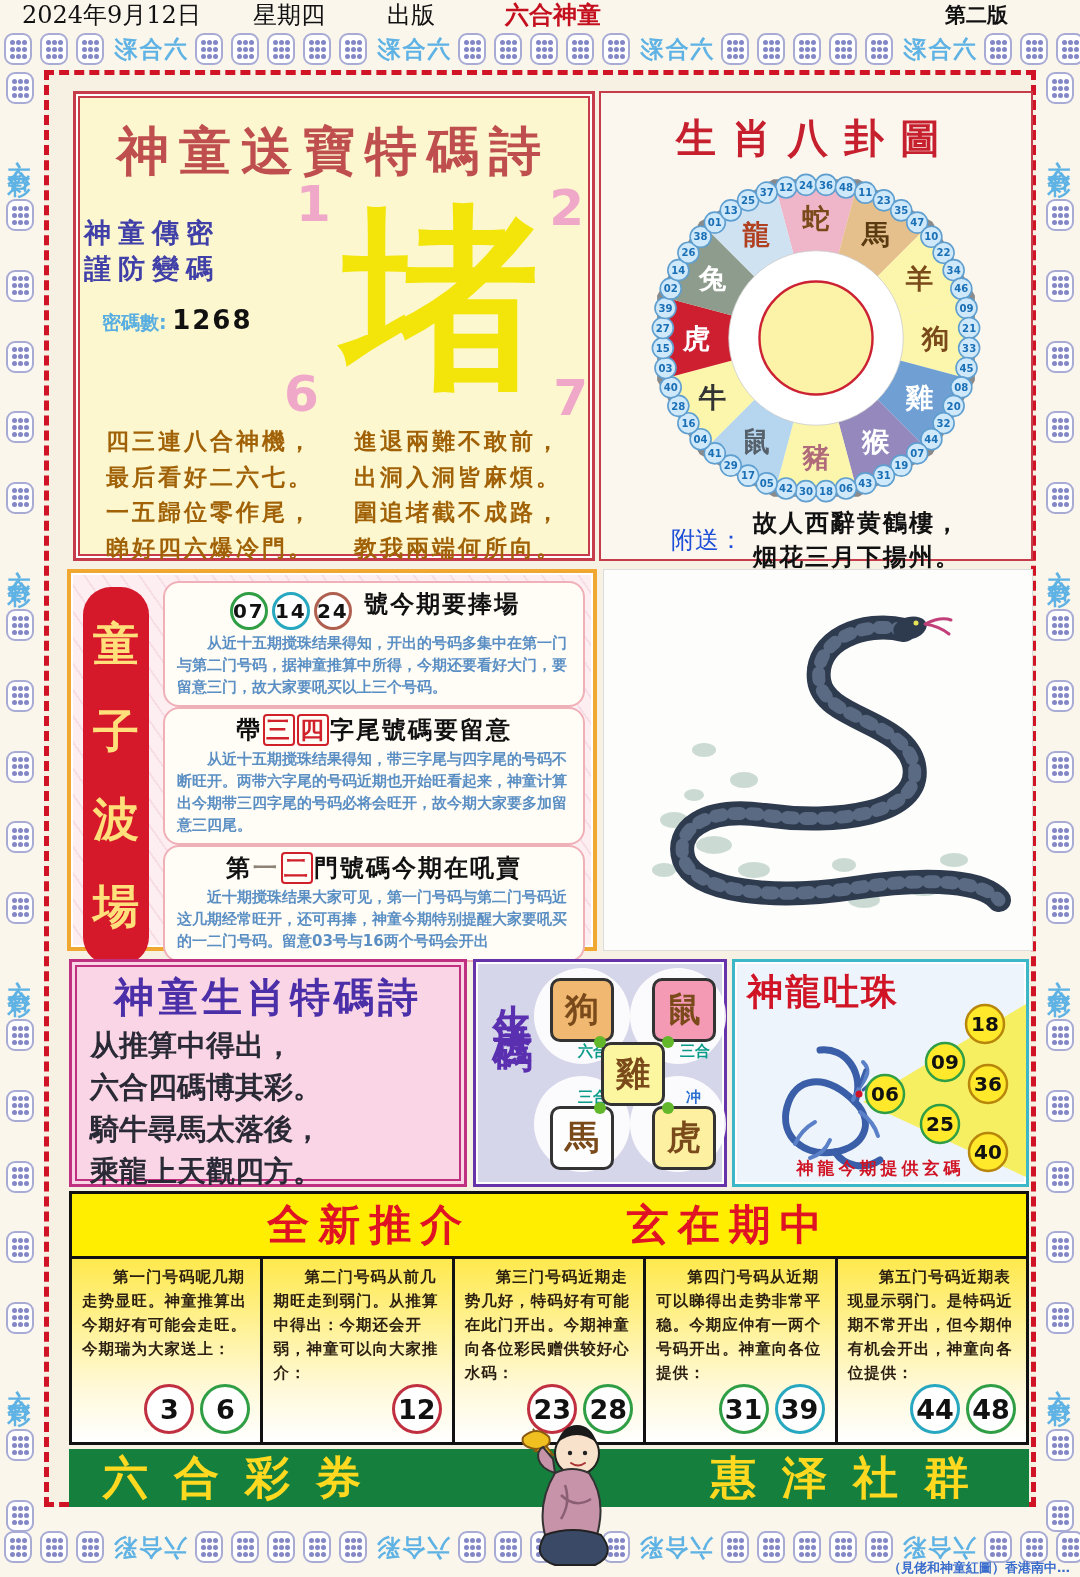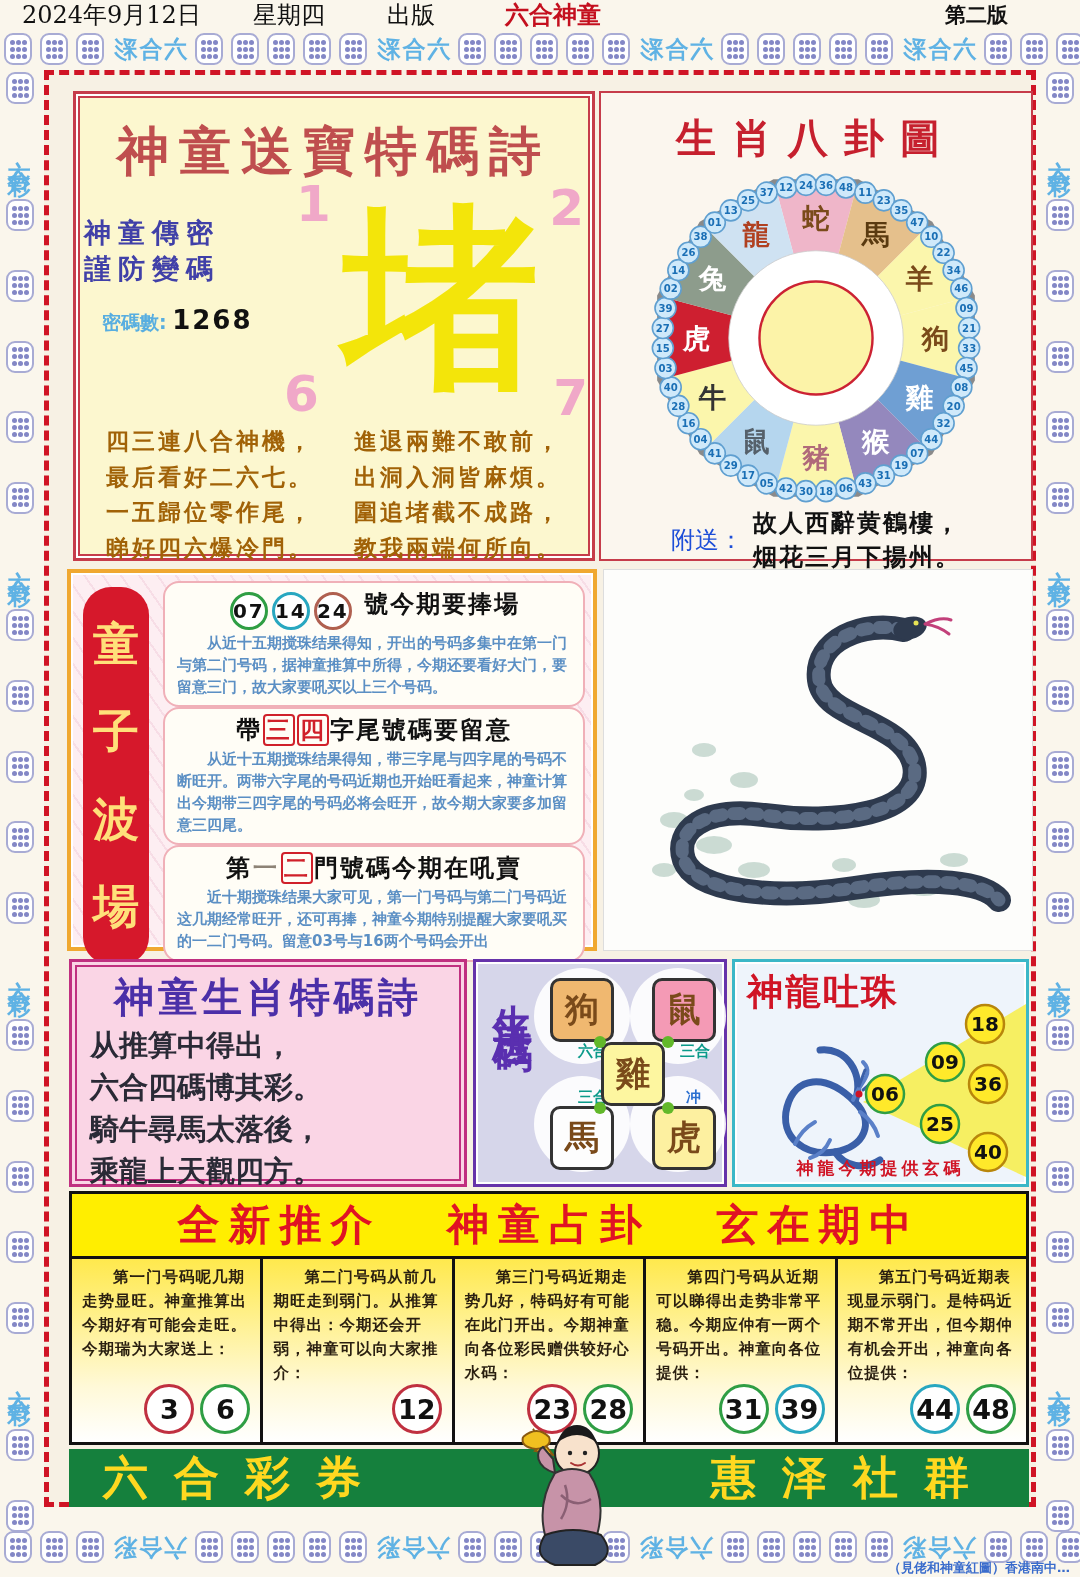--- a/index.html
+++ b/index.html
@@ -1307,21 +1307,20 @@
             <text x="253" y="197" text-anchor="middle" font-size="20" font-weight="bold" fill="#111">40</text>
           </g>
       </svg>
       <div class="tt">神龍吐珠</div>
       <div class="note">神龍今期提供玄碼</div>
     </div>
 
     <div class="abs bottom">
       <div class="bot-head">
         <span>全新推介</span>
-        <span>神童占卦</span>
         <span>玄在期中</span>
       </div>
       <div class="bot-cols" id="bot-cols">
           <div class="bcol">
             <div class="btxt2">第一门号码呢几期走势显旺。神童推算出今期好有可能会走旺。今期瑞为大家送上：</div>
             <div class="bnums">
               <div class="bnum" style="border-color: rgb(192, 48, 64);">3</div>
               <div class="bnum" style="border-color: rgb(47, 158, 68);">6</div>
             </div>
           </div>

